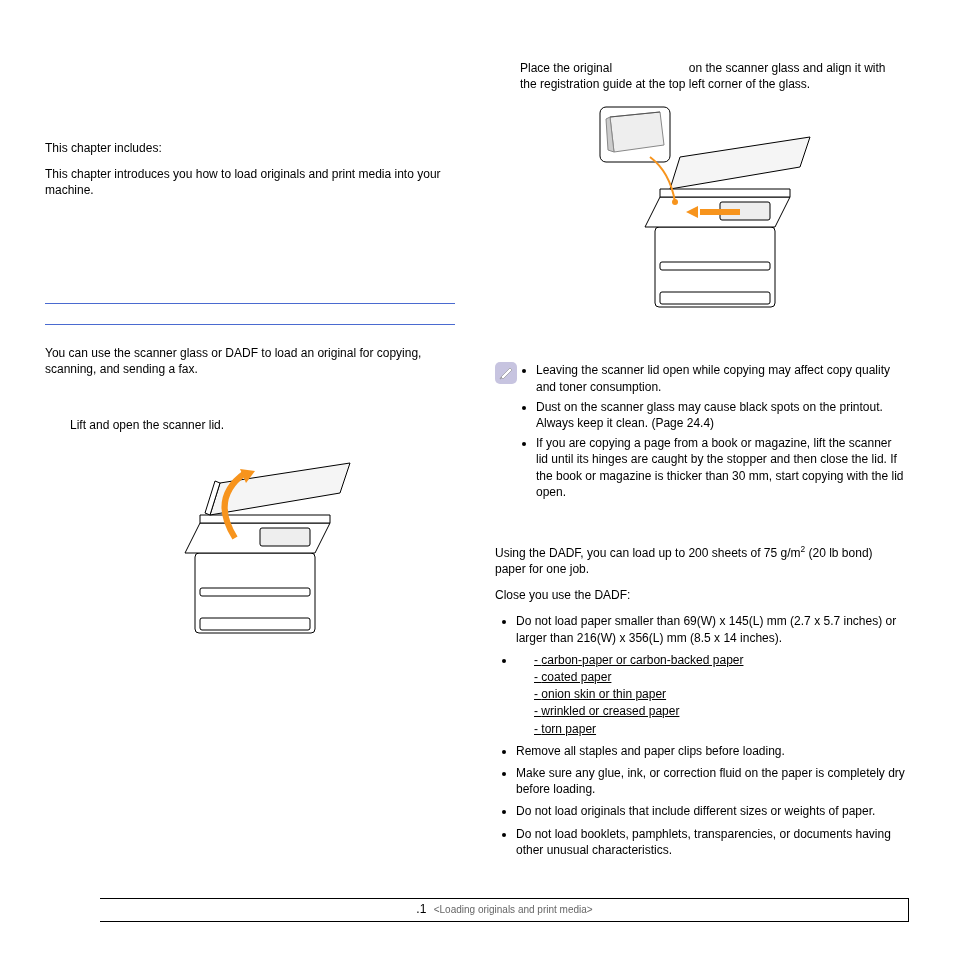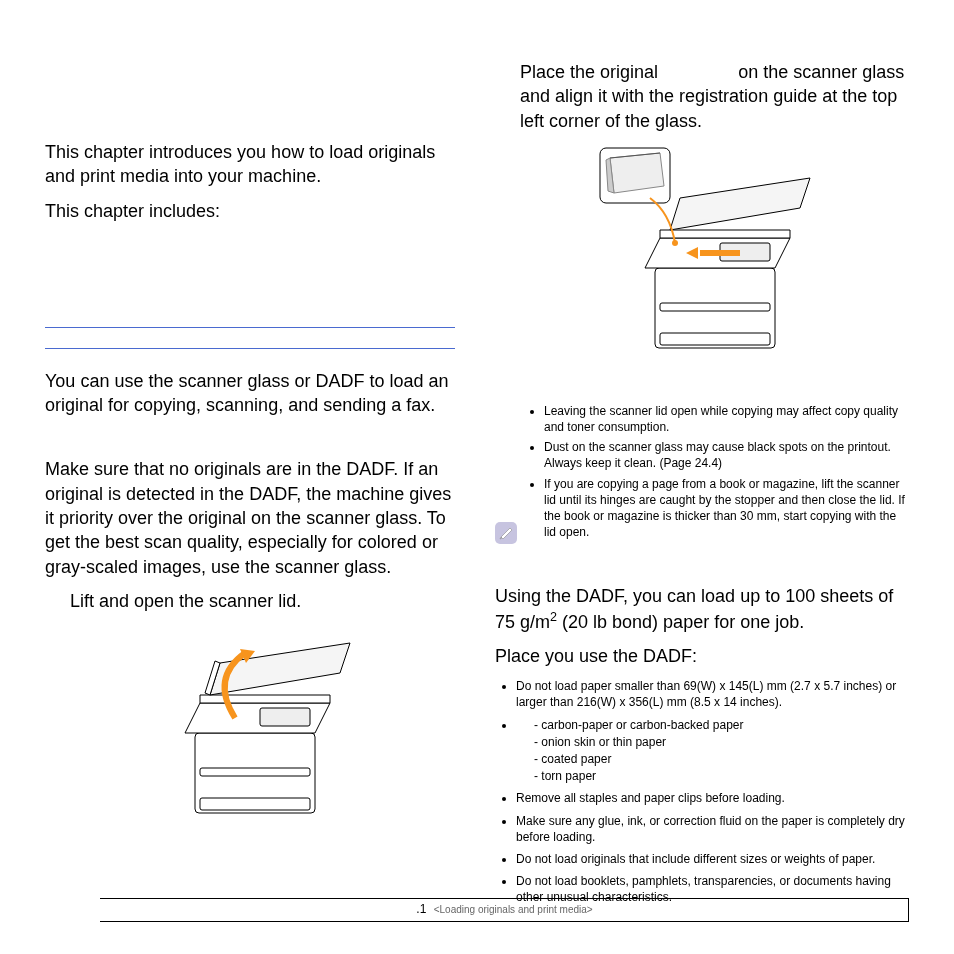--- a/index.html
+++ b/index.html
@@ -21,41 +21,40 @@
     display: flex;
     gap: 40px;
   }
   .col {
     width: 410px;
     font-size: 12px;
     line-height: 1.35;
   }
   .para {
     margin: 0 0 10px 0;
-    font-size: 18px;
+    font-size: 12px;
   }
   .indent {
     margin-left: 25px;
   }
   .gap-big { height: 90px; }
   .blue-rule {
     height: 1px;
     background: #4a6ad0;
     margin: 4px 0 20px 0;
   }
   .blue-rule + .blue-rule { margin-top: 20px; }
   .printer-fig {
     display: block;
     margin: 10px auto 30px auto;
   }
   .note-block {
     display: flex;
-    gap: 12px;
+    gap: 4px;
     margin-bottom: 10px;
-    align-items: flex-end;
   }
   .note-icon {
     width: 22px;
     height: 22px;
     background: #c7c4e0;
     border-radius: 5px;
     flex: 0 0 22px;
     position: relative;
   }
   .note-icon svg { position:absolute; top:2px; left:2px; }
@@ -68,20 +67,21 @@
   .bullets {
     margin: 0 0 10px 0;
     padding-left: 15px;
     font-size: 12px;
   }
   .bullets li { margin-bottom: 6px; margin-left: 6px; }
   .sub-dash {
     list-style: none;
     padding-left: 12px;
     margin: 2px 0 0 0;
+    text-decoration: underline;
   }
   .sub-dash li::before { content: "-  "; }
   .sub-dash li { margin-bottom: 1px; }
   sup { font-size: 0.7em; }
   .footer {
     position: absolute;
     bottom: 32px;
     left: 100px;
     right: 45px;
     border-top: 1px solid #000;
@@ -100,33 +100,32 @@
   .footer .label { font-size: 10px; color: #666; margin-left: 4px;}
 </style>
 </head>
 <body>
 
 <div class="page">
   <div class="columns">
 
     <div class="col">
       <div style="height:80px"></div>
+      <p class="para">This chapter includes:</p>
       <p class="para">This chapter introduces you how to load originals and print media into your machine.</p>
-      <p class="para">This chapter includes:</p>
 
       <div class="gap-big"></div>
 
       <div class="blue-rule"></div>
       <div class="blue-rule"></div>
 
       <p class="para">You can use the scanner glass or DADF to load an original for copying, scanning, and sending a fax.</p>
 
       <div style="height:30px"></div>
 
-      <p class="para">Make sure that no originals are in the DADF. If an original is detected in the DADF, the machine gives it priority over the original on the scanner glass. To get the best scan quality, especially for colored or gray-scaled images, use the scanner glass.</p>
 
       <p class="para indent">Lift and open the scanner lid.</p>
 
       <svg class="printer-fig" width="220" height="220" viewBox="0 0 220 220">
         <g stroke="#000" stroke-width="1" fill="#fff">
 
           <rect x="55" y="110" width="120" height="80" rx="4"></rect>
           <rect x="60" y="175" width="110" height="12" rx="2"></rect>
           <rect x="60" y="145" width="110" height="8" rx="2"></rect>
 
@@ -187,32 +186,33 @@
         <ul class="note-list">
           <li>Leaving the scanner lid open while copying may affect copy quality and toner consumption.</li>
           <li>Dust on the scanner glass may cause black spots on the printout. Always keep it clean. (Page 24.4)</li>
           <li>If you are copying a page from a book or magazine, lift the scanner lid until its hinges are caught by the stopper and then close the lid. If the book or magazine is thicker than 30 mm, start copying with the lid open.</li>
         </ul>
       </div>
 
       <div style="height:30px"></div>
 
       <p class="para">
-        <span>Using the DADF, you can load up to 100 sheets of 75 g/m</span><sup>2</sup><span> (20 lb bond) paper for one job.</span>
+        <span>Using the DADF, you can load up to 200 sheets of 75 g/m</span><sup>2</sup><span> (20 lb bond) paper for one job.</span>
       </p>
 
-      <p class="para">Place you use the DADF:</p>
+      <p class="para">Close you use the DADF:</p>
 
       <ul class="bullets">
         <li>Do not load paper smaller than 69(W) x 145(L) mm (2.7 x 5.7 inches) or larger than 216(W) x 356(L) mm (8.5 x 14 inches).</li>
         <li>
           <ul class="sub-dash">
             <li>carbon-paper or carbon-backed paper</li>
+            <li>coated paper</li>
             <li>onion skin or thin paper</li>
-            <li>coated paper</li>
+            <li>wrinkled or creased paper</li>
             <li>torn paper</li>
           </ul>
         </li>
         <li>Remove all staples and paper clips before loading.</li>
         <li>Make sure any glue, ink, or correction fluid on the paper is completely dry before loading.</li>
         <li>Do not load originals that include different sizes or weights of paper.</li>
         <li>Do not load booklets, pamphlets, transparencies, or documents having other unusual characteristics.</li>
       </ul>
     </div>
   </div>

